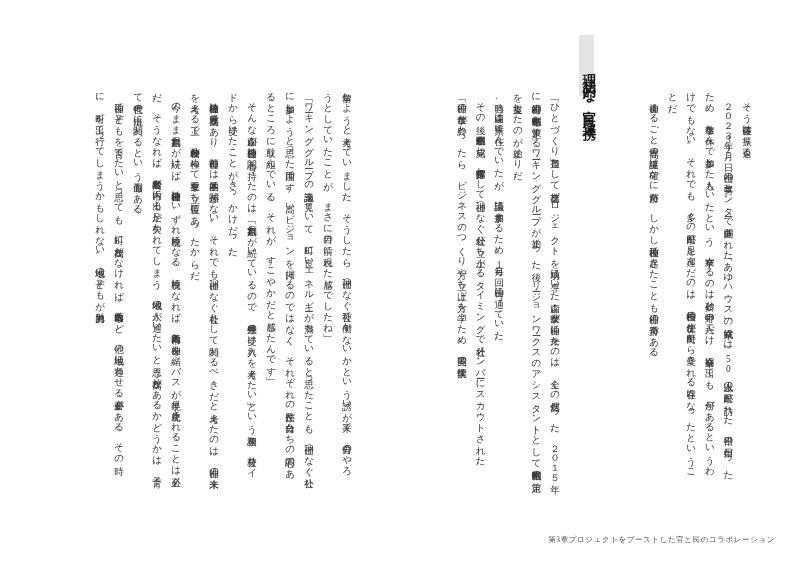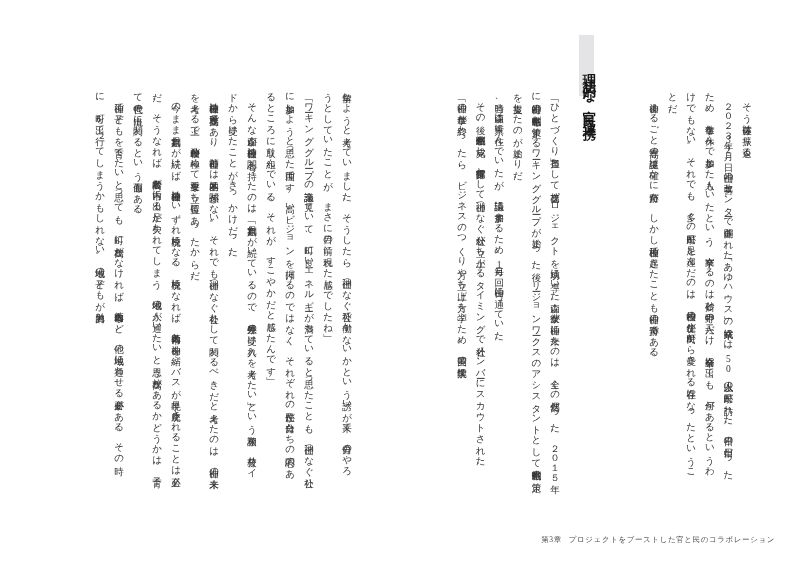--- a/index.html
+++ b/index.html
@@ -44,21 +44,21 @@
   }
   .folio-divider {
     width:19px; height:1.4px; background:#3c3c3c;
     transform:rotate(-13deg); border-radius:1px;
   }
   .running-footer {
     position:absolute; top:535px; right:15px;
     font-size:7.5px; letter-spacing:0.6px; color:#4a4a4a;
     white-space:nowrap;
   }
-  .running-footer .chapter-label { margin-right:7px; }
+  .running-footer .chapter-label { }
 </style>
 </head>
 <body>
 
 <div class="spread">
 
   <div class="vtext body-block rp-block-1">
       <p>そう佐藤は振り返る。</p>
       <p>２０２３年3月2日、神山の改善センターで開催された「あゆハウス」の卒寮式には、50人以上の町民が訪れた。平日の日中だったため、仕事を休んで参加した人もいたという。卒寮するのは砂川と中野の二人だけ。卒寮会に出ても、何があるというわけでもない。それでも、多くの町民が足を運んだのは、神山校の生徒が町民から愛される存在になったということだ。</p>
       <p>神山まるごと高専の誕生は確かに奇跡だ。しかし神山校で起きたことも神山の奇跡である。</p>

